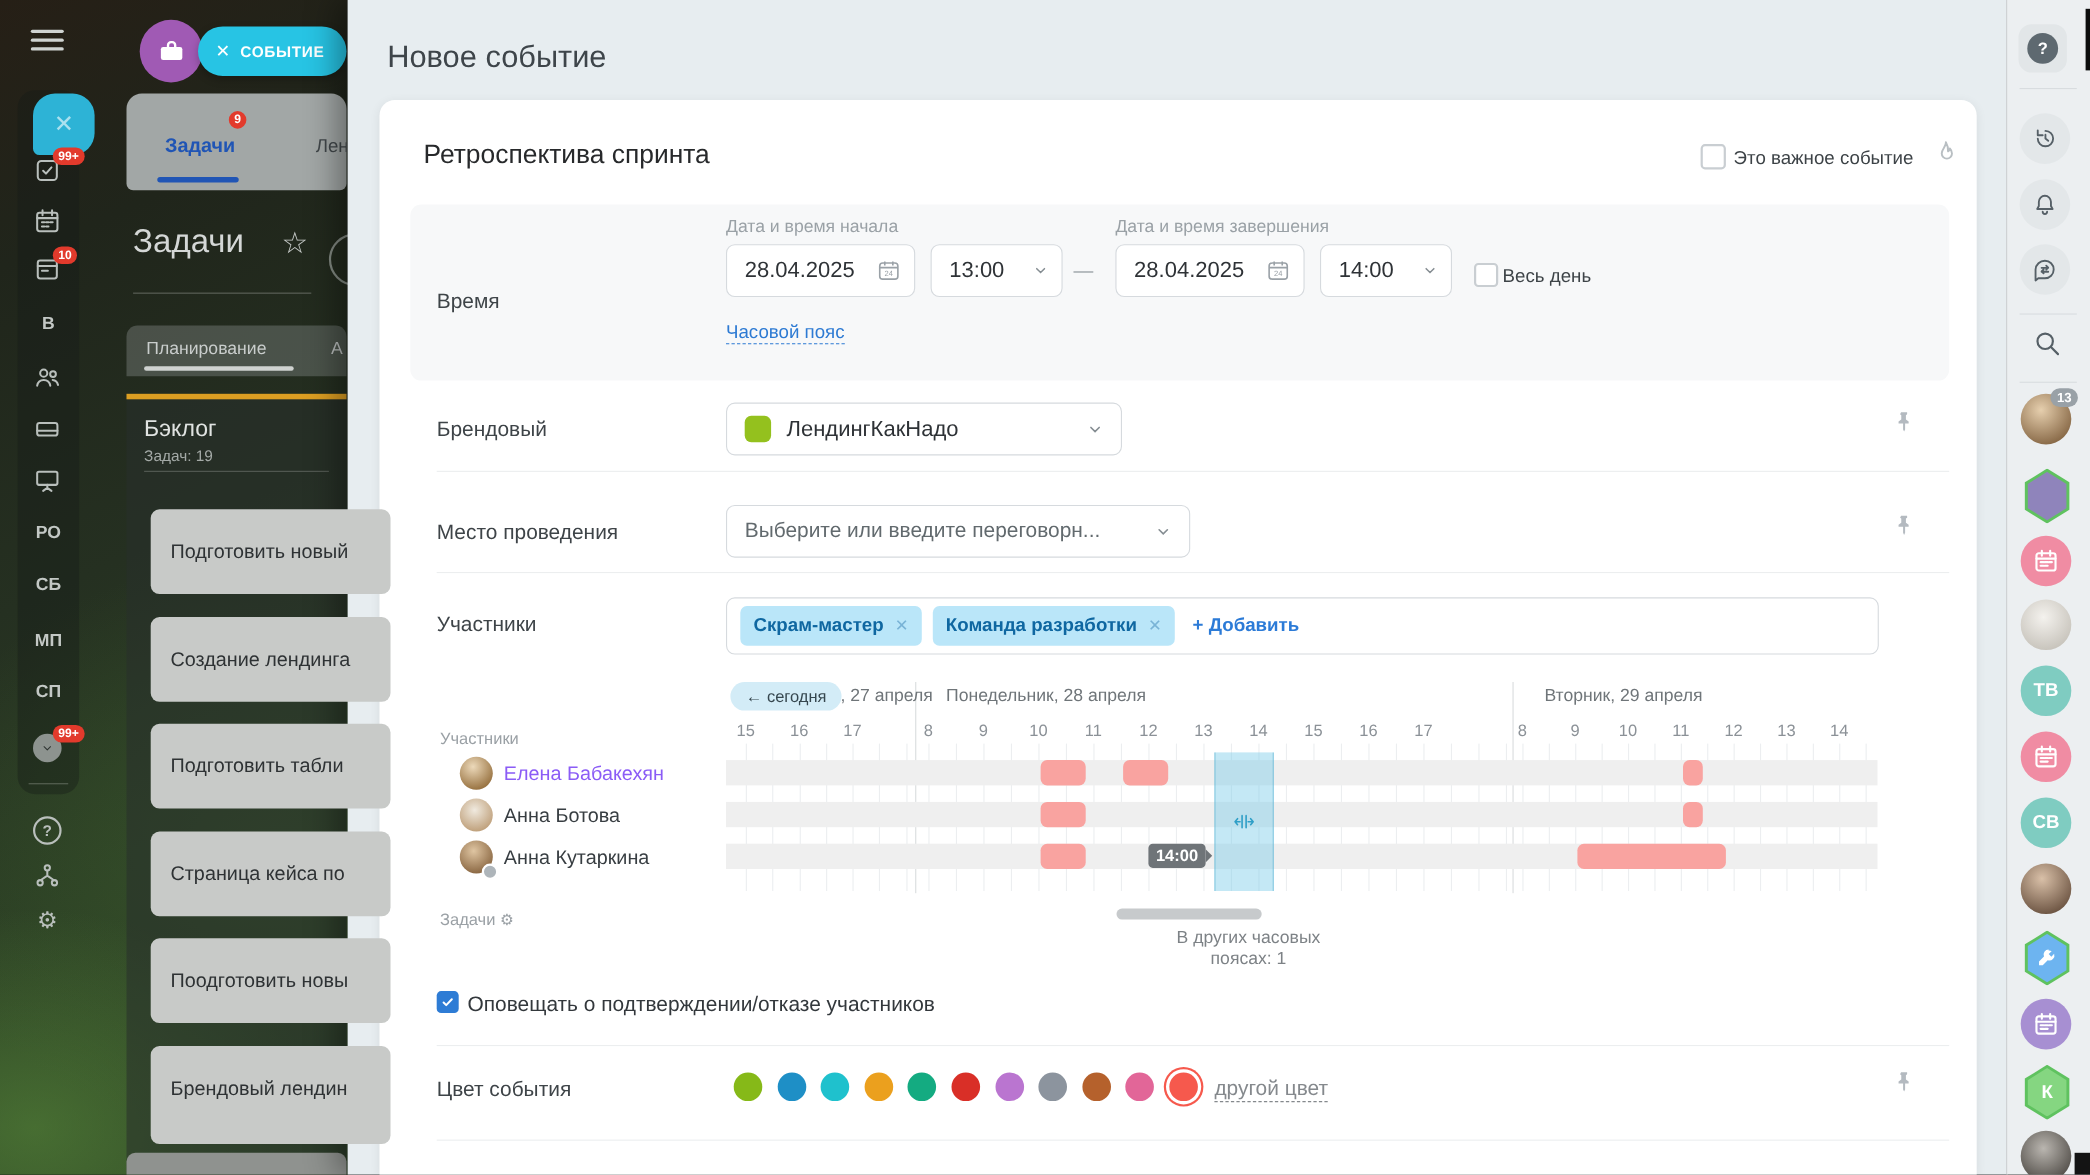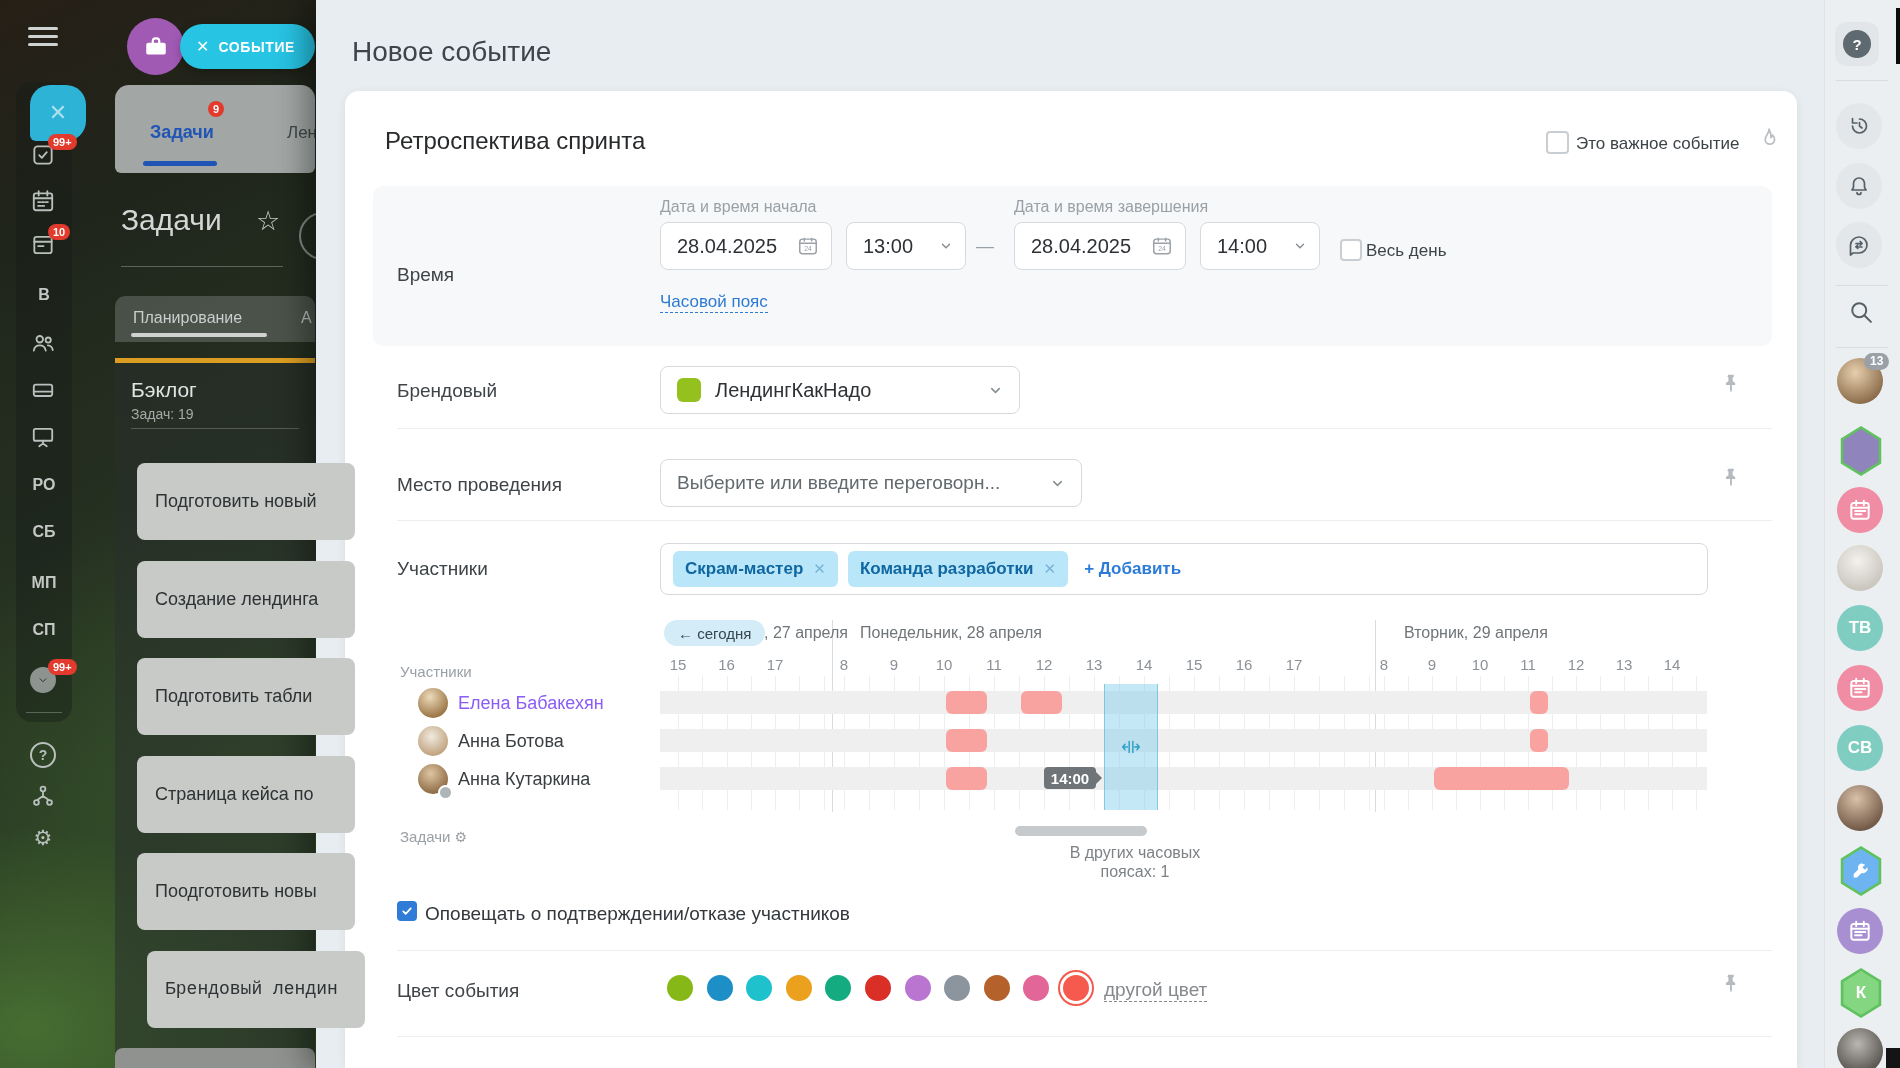--- a/index.html
+++ b/index.html
@@ -403,21 +403,21 @@
           <path d="M12 8v4m0 0l-5 3.5M12 12l5 3.5"></path>
         </svg>
       </span>
     </div>
     <div style="position: absolute; left: 30px; top: 825px; width: 26px; height: 26px; color: rgb(185, 191, 188); font-size: 21px; line-height: 26px; text-align: center;">⚙</div>
     <div class=" task-card nowrap" style="position: absolute; left: 137px; top: 463px; width: 200px; height: 77px;">Подготовить новый</div>
     <div class=" task-card nowrap" style="position: absolute; left: 137px; top: 561px; width: 200px; height: 77px;">Создание лендинга</div>
     <div class=" task-card nowrap" style="position: absolute; left: 137px; top: 658px; width: 200px; height: 77px;">Подготовить табли</div>
     <div class=" task-card nowrap" style="position: absolute; left: 137px; top: 756px; width: 200px; height: 77px;">Страница кейса по</div>
     <div class=" task-card nowrap" style="position: absolute; left: 137px; top: 853px; width: 200px; height: 77px;">Поодготовить новы</div>
-    <div class=" task-card nowrap" style="position: absolute; left: 147px; top: 951px; width: 200px; height: 77px; font-family: Liberation Mono, monospace;">Брендовый лендин</div>
+    <div class=" task-card nowrap" style="position: absolute; left: 137px; top: 951px; width: 200px; height: 89px;">Брендовый лендин</div>
     <div class=" av av-e1" style="position: absolute; left: 418px; top: 688px; width: 30px; height: 30px;"></div>
     <div style="position: absolute; left: 458px; top: 693px; font-size: 18px; color: #8b5cf6;">Елена Бабакехян</div>
     <div class=" av av-e2" style="position: absolute; left: 418px; top: 726px; width: 30px; height: 30px;"></div>
     <div style="position: absolute; left: 458px; top: 731px; font-size: 18px; color: rgb(56, 62, 66);">Анна Ботова</div>
     <div class=" av av-e3" style="position: absolute; left: 418px; top: 764px; width: 30px; height: 30px;"></div>
     <div style="position: absolute; left: 438px; top: 785px; width: 11px; height: 11px; border-radius: 50%; background: rgb(174, 181, 186); border: 2px solid rgb(255, 255, 255);"></div>
     <div style="position: absolute; left: 458px; top: 769px; font-size: 18px; color: rgb(56, 62, 66);">Анна Кутаркина</div>
     <div style="position: absolute; left: 667px; top: 975px; width: 26px; height: 26px; border-radius: 50%; background: rgb(134, 185, 24);"></div>
     <div style="position: absolute; left: 706.6px; top: 975px; width: 26px; height: 26px; border-radius: 50%; background: rgb(30, 143, 198);"></div>
     <div style="position: absolute; left: 746.2px; top: 975px; width: 26px; height: 26px; border-radius: 50%; background: rgb(31, 193, 205);"></div>

